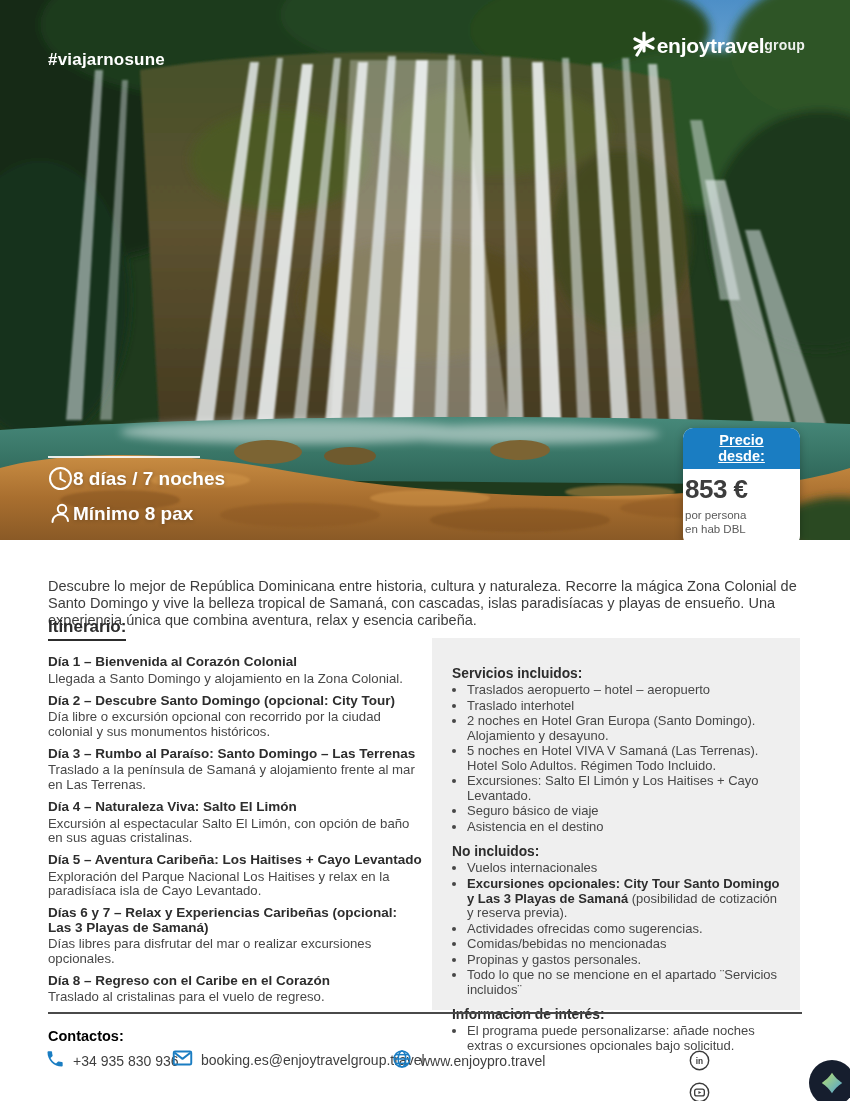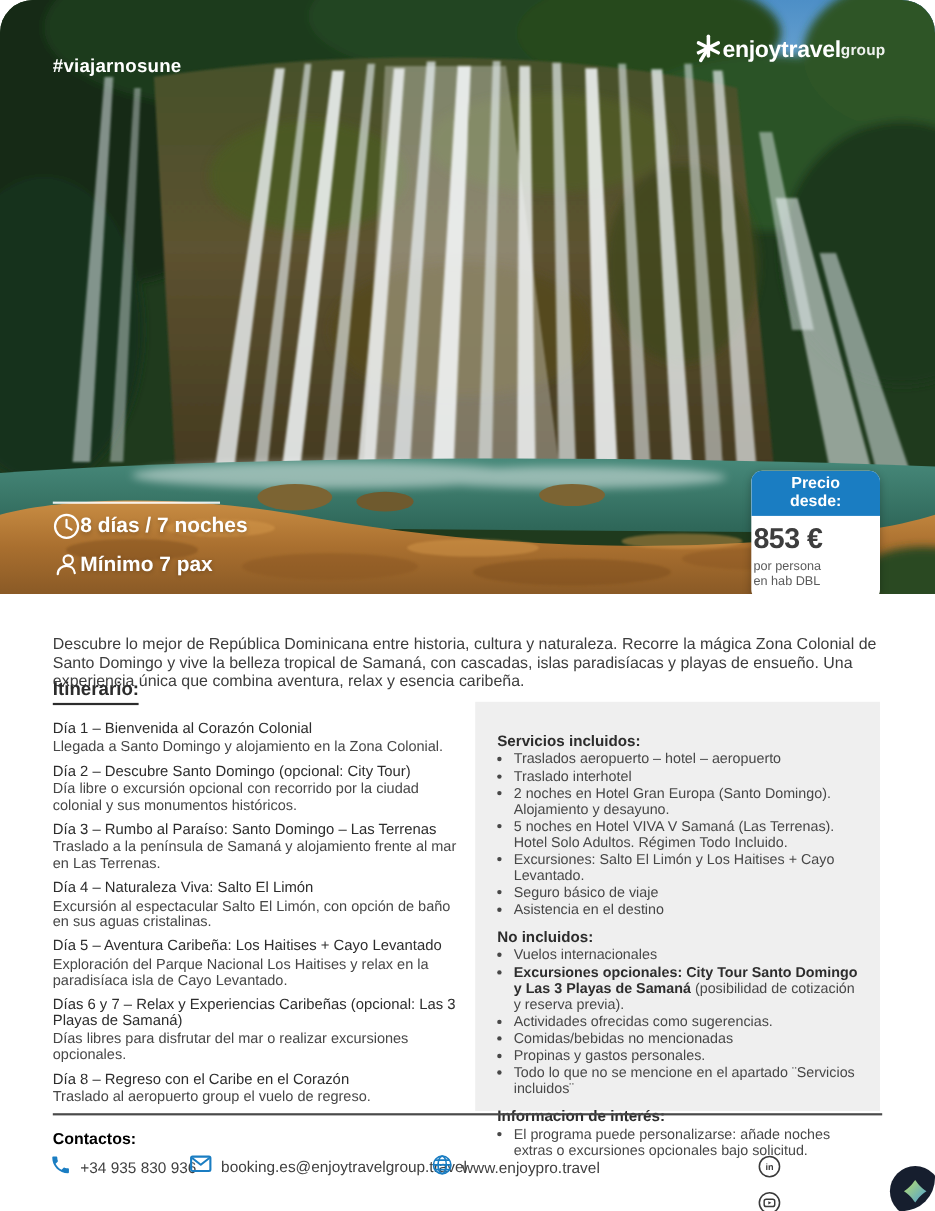--- a/index.html
+++ b/index.html
@@ -1,44 +1,44 @@
 <!DOCTYPE html>
 <html style="--accent_blue: #1a7dc2; --box_gray: #efefef; --text_dark: #2d2d2d;"><head>
 <meta charset="utf-8">
 <style>
   html,body{margin:0;padding:0;background:#ffffff;}
   .page{position:relative;width:850px;height:1101px;overflow:hidden;background:#fff;
-        font-family:"Liberation Sans","DejaVu Sans",sans-serif;color:#3f3f3f;border-radius:30px;}
+        font-family:"Liberation Sans","DejaVu Sans",sans-serif;color:#3f3f3f;}
   
   .hero{position:absolute;left:0;top:0;width:850px;height:540px;overflow:hidden;}
   .hero svg{display:block;width:100%;height:100%;}
   .hashtag{position:absolute;left:48px;top:50px;color:#fff;font-weight:bold;font-size:17px;letter-spacing:.2px;}
   .logo{position:absolute;top:31px;right:45px;display:flex;flex-direction:row;align-items:center;color:#fff;line-height:1;}
   .logo .star{align-self:flex-end;margin:0 0 3px 0;}
   .logo .w{font-size:21px;font-weight:bold;letter-spacing:-.3px;line-height:1.02;}
   .logo .w3{font-weight:700;font-size:14px;opacity:.92;letter-spacing:.2px;}
   .hero-title{position:absolute;left:48px;top:406px;color:#fff;font-size:35px;font-weight:bold;letter-spacing:-.6px;
               text-shadow:0 1px 6px rgba(0,0,0,.25);white-space:nowrap;}
   .title-underline{position:absolute;left:48px;top:456px;width:152px;height:2px;background:rgba(255,255,255,.88);}
   .meta-row{position:absolute;left:48px;display:flex;align-items:center;color:#fff;font-weight:bold;font-size:19px;
             text-shadow:0 1px 4px rgba(0,0,0,.25);}
   .meta-row.r1{top:466px;} .meta-row.r2{top:501px;}
   .price-card{position:absolute;left:683px;top:428px;width:117px;background:#fff;border-radius:10px;overflow:hidden;
               box-shadow:0 2px 8px rgba(0,0,0,.28);}
-  .price-head{background:var(--accent_blue,#1a7dc2);color:#fff;font-weight:bold;font-size:14.5px;text-align:center;padding:4px 17px 5px;}
+  .price-head{background:var(--accent_blue,#1a7dc2);color:#fff;font-weight:bold;font-size:14.5px;text-align:center;padding:4px 17px 5px;text-decoration:underline;}
   .price-body{padding:5px 2px 9px;}
   .price-val{font-size:26px;font-weight:bold;color:#3d3d3d;letter-spacing:-.5px;}
   .price-note{font-size:11.5px;color:#5a5a5a;line-height:1.25;margin-top:3px;}
   
   .intro{position:absolute;left:48px;top:563px;width:756px;font-size:14.5px;line-height:1.18;color:#3d3d3d;}
   .itin-head{position:absolute;left:48px;top:617px;font-size:17px;font-weight:bold;color:#2c2c2c;
              border-bottom:2px solid #2c2c2c;padding-bottom:2px;}
   .itin-col{position:absolute;left:48px;top:655px;width:374px;}
   .day{margin-bottom:8px;}
-  .day-title{font-size:13.5px;font-weight:normal;color:#2d2d2d;line-height:1.08;}
+  .day-title{font-size:13.5px;font-weight:bold;color:#2d2d2d;line-height:1.08;}
   .day-desc{font-size:13.2px;color:#474747;line-height:1.08;margin-top:2px;}
   .info-box{position:absolute;left:432px;top:638px;width:368px;height:372px;background:var(--box_gray,#efefef);
             box-sizing:border-box;padding:28px 18px 0 20px;}
   .ib-section{margin-bottom:10px;}
   .ib-head{font-size:13.8px;font-weight:bold;color:#2d2d2d;margin:0 0 2px;}
   .info-box ul{margin:0;padding-left:15px;list-style:disc;}
   .info-box li{font-size:13px;line-height:1.12;color:#474747;margin:0 0 1px;}
   .info-box li b{color:#2d2d2d;}
   .divider{position:absolute;left:48px;top:1012px;width:754px;height:1.5px;background:#4a4a4a;}
   
@@ -175,21 +175,21 @@
       </span>
       <span>8 días / 7 noches</span>
     </div>
     <div class="meta-row r2">
       <span>
         <svg width="25" height="25" viewBox="0 0 25 25">
           <circle cx="14" cy="8" r="4.2" fill="none" stroke="#ffffff" stroke-width="2"></circle>
           <path d="M4.5,21 C4.5,15.5 9,13.5 12.5,13.5 C16,13.5 19.5,15.5 20,20" fill="none" stroke="#ffffff" stroke-width="2" stroke-linecap="round"></path>
         </svg>
       </span>
-      <span>Mínimo 7 pax</span>
+      <span>Mínimo 8 pax</span>
     </div>
 
     <div class="price-card">
       <div class="price-head">Precio desde:</div>
       <div class="price-body">
         <div class="price-val">853 €</div>
         <div class="price-note">
           <div>por persona</div>
           <div>en hab DBL</div>
         </div>
@@ -221,21 +221,21 @@
       <div class="day">
         <div class="day-title">Día 5 – Aventura Caribeña: Los Haitises + Cayo Levantado</div>
         <div class="day-desc">Exploración del Parque Nacional Los Haitises y relax en la paradisíaca isla de Cayo Levantado.</div>
       </div>
       <div class="day">
         <div class="day-title">Días 6 y 7 – Relax y Experiencias Caribeñas (opcional: Las 3 Playas de Samaná)</div>
         <div class="day-desc">Días libres para disfrutar del mar o realizar excursiones opcionales.</div>
       </div>
       <div class="day">
         <div class="day-title">Día 8 – Regreso con el Caribe en el Corazón</div>
-        <div class="day-desc">Traslado al aeropuerto group el vuelo de regreso.</div>
+        <div class="day-desc">Traslado al cristalinas para el vuelo de regreso.</div>
       </div>
     </div>
 
   <div class="info-box">
     <div class="ib-section">
       <p class="ib-head">Servicios incluidos:</p>
       <ul>
           <li>Traslados aeropuerto – hotel – aeropuerto</li>
           <li>Traslado interhotel</li>
           <li>2 noches en Hotel Gran Europa (Santo Domingo). Alojamiento y desayuno.</li>

